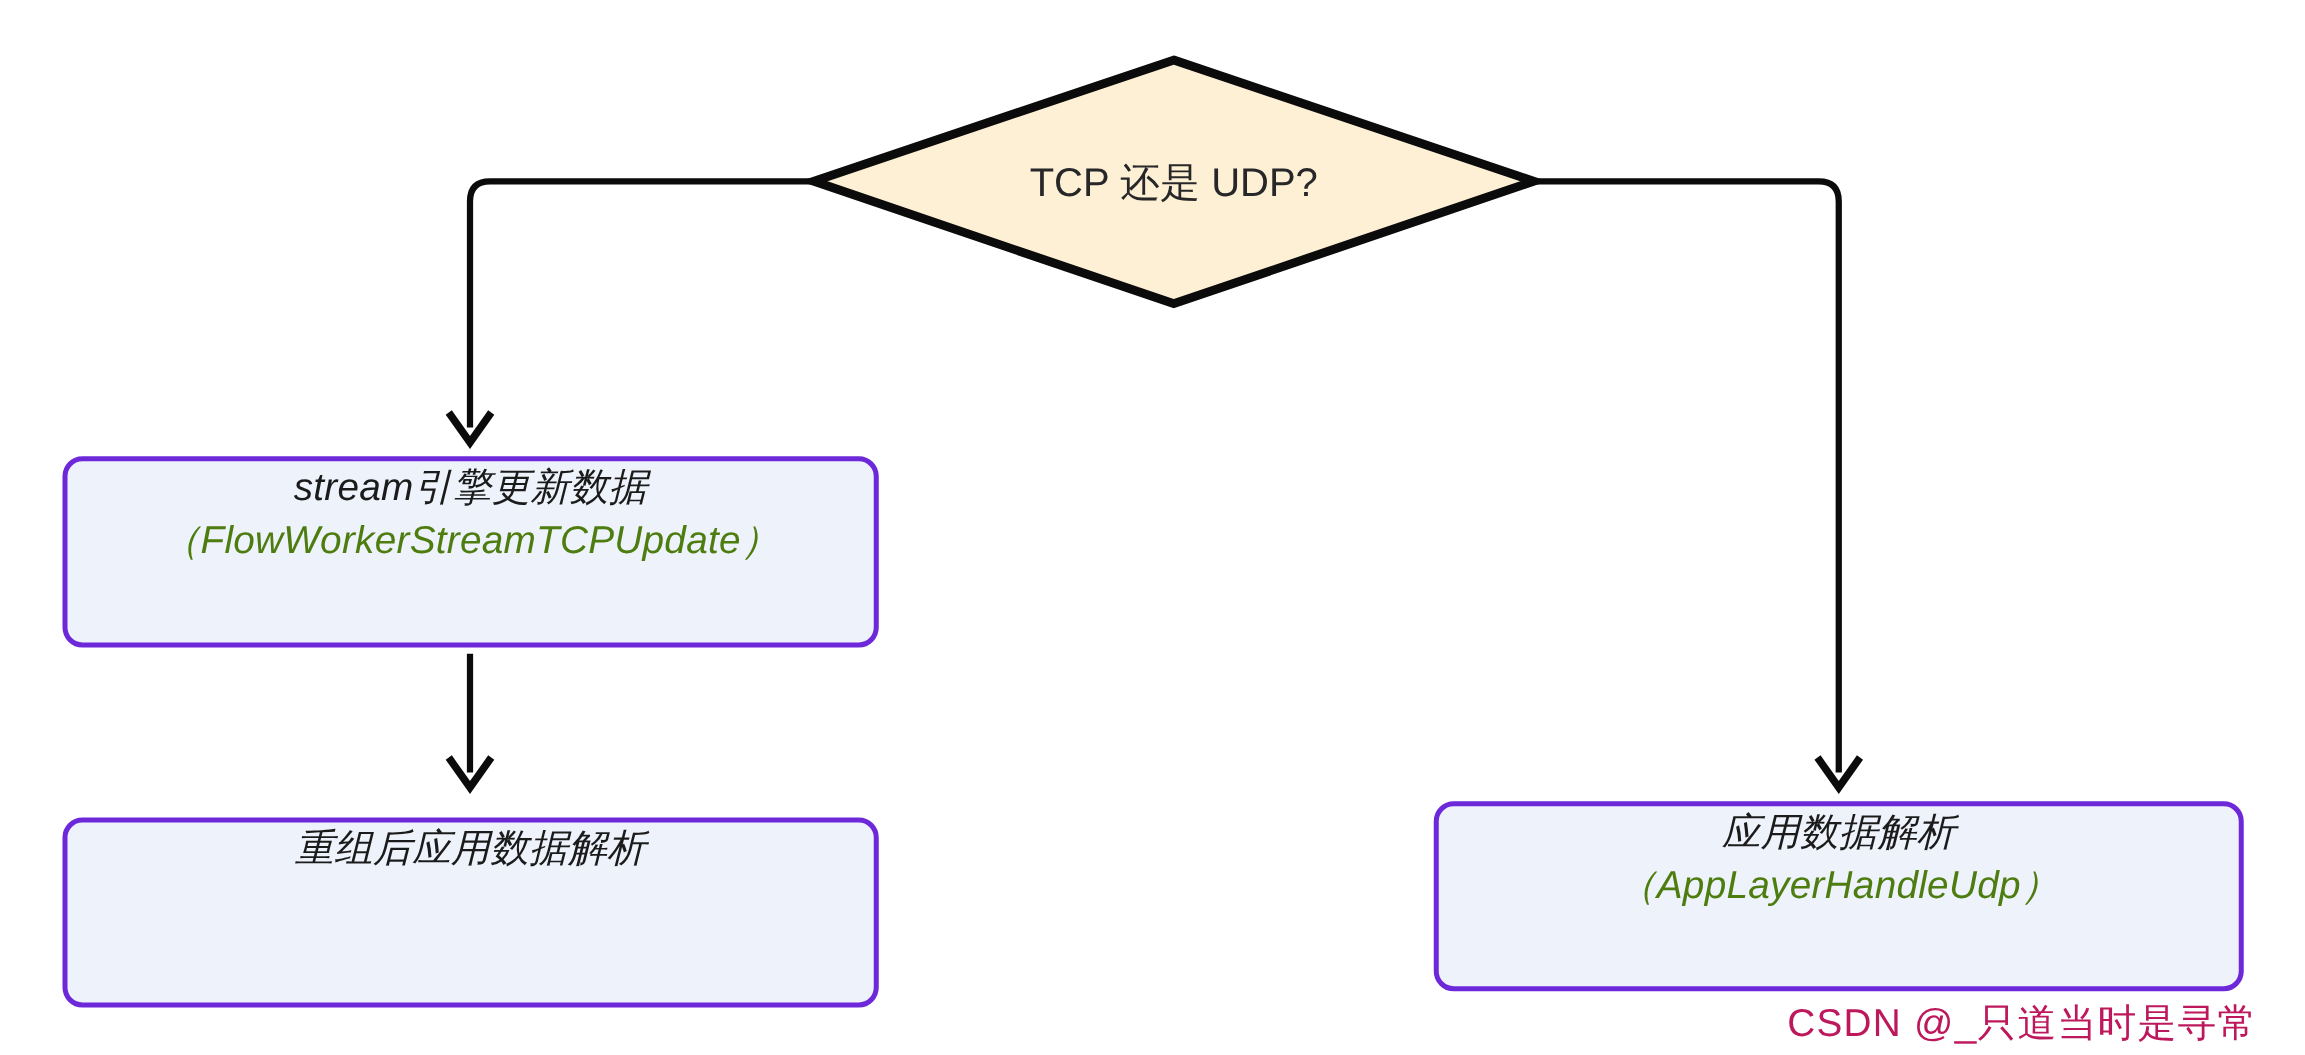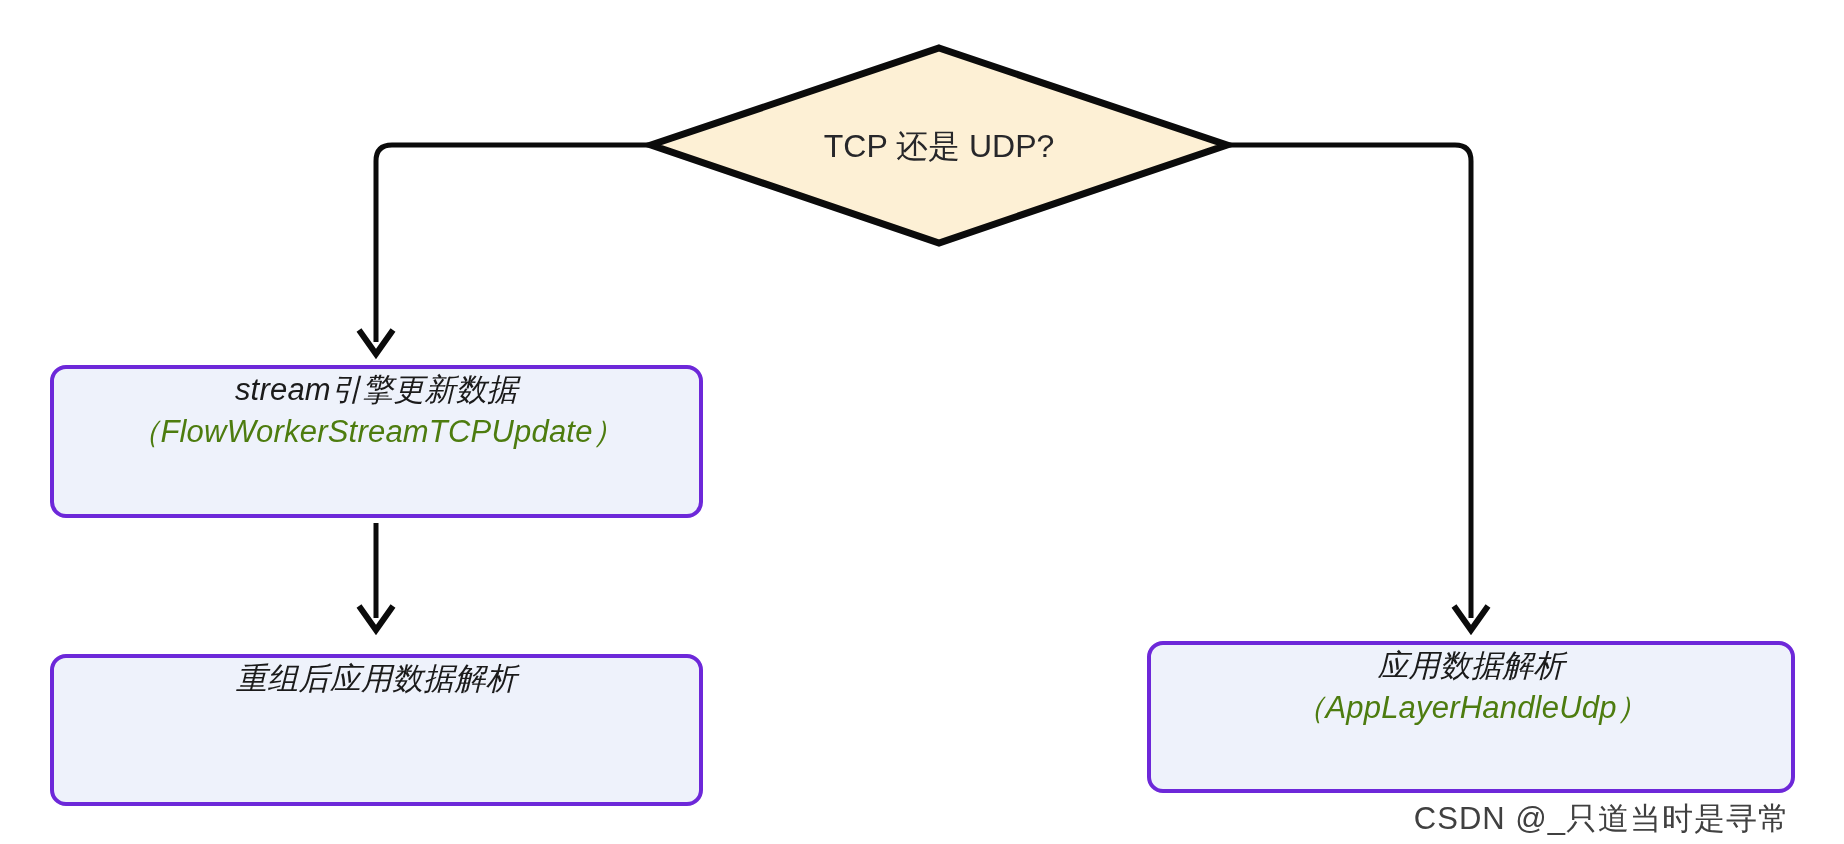--- a/index.html
+++ b/index.html
@@ -70,24 +70,24 @@
     left: 651px;
     top: 125px;
     width: 576px;
     text-align: center;
     font-size: 32px;
     color: #27272a;
     pointer-events: none;
   }
   .watermark {
     position: absolute;
-    right: 54px;
+    right: 38px;
     bottom: 4px;
     font-size: 31px;
-    color: #404040;
+    color: #be185d;
     letter-spacing: 1px;
     white-space: nowrap;
   }
 </style>
 </head>
 <body>
 
 <div id="canvas">
 
   <svg class="flow-svg" viewBox="0 0 1844 844">

